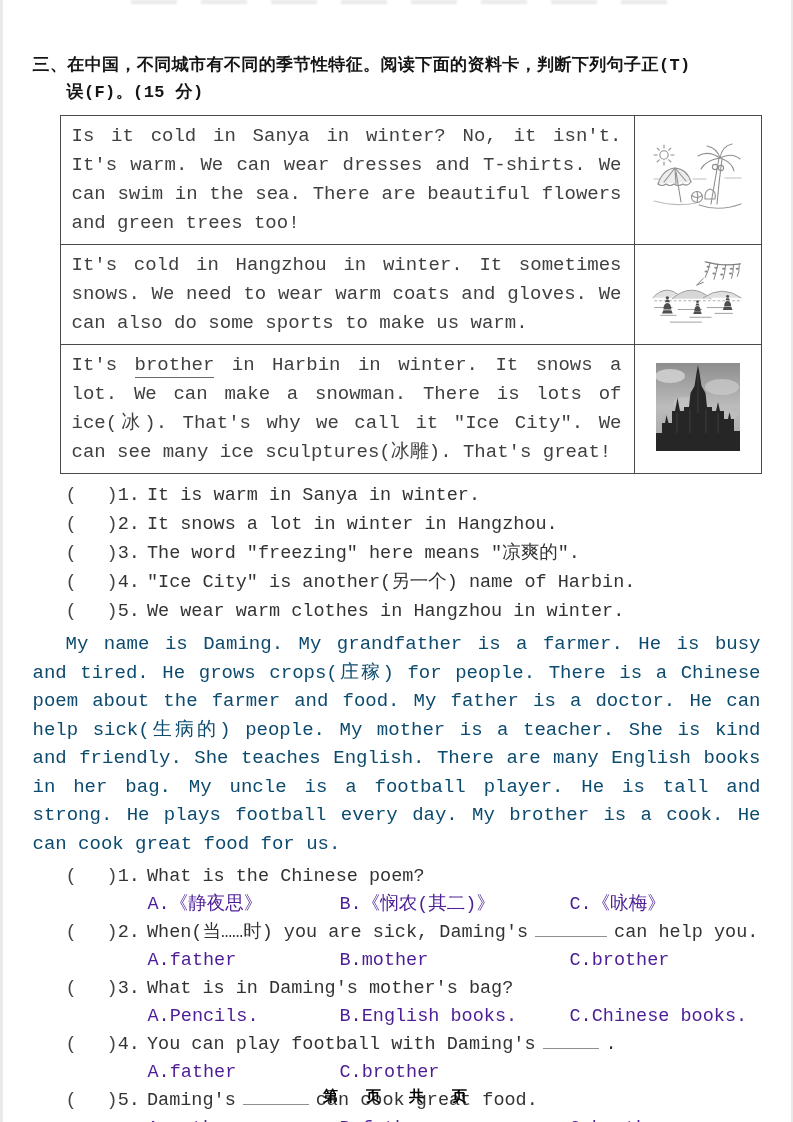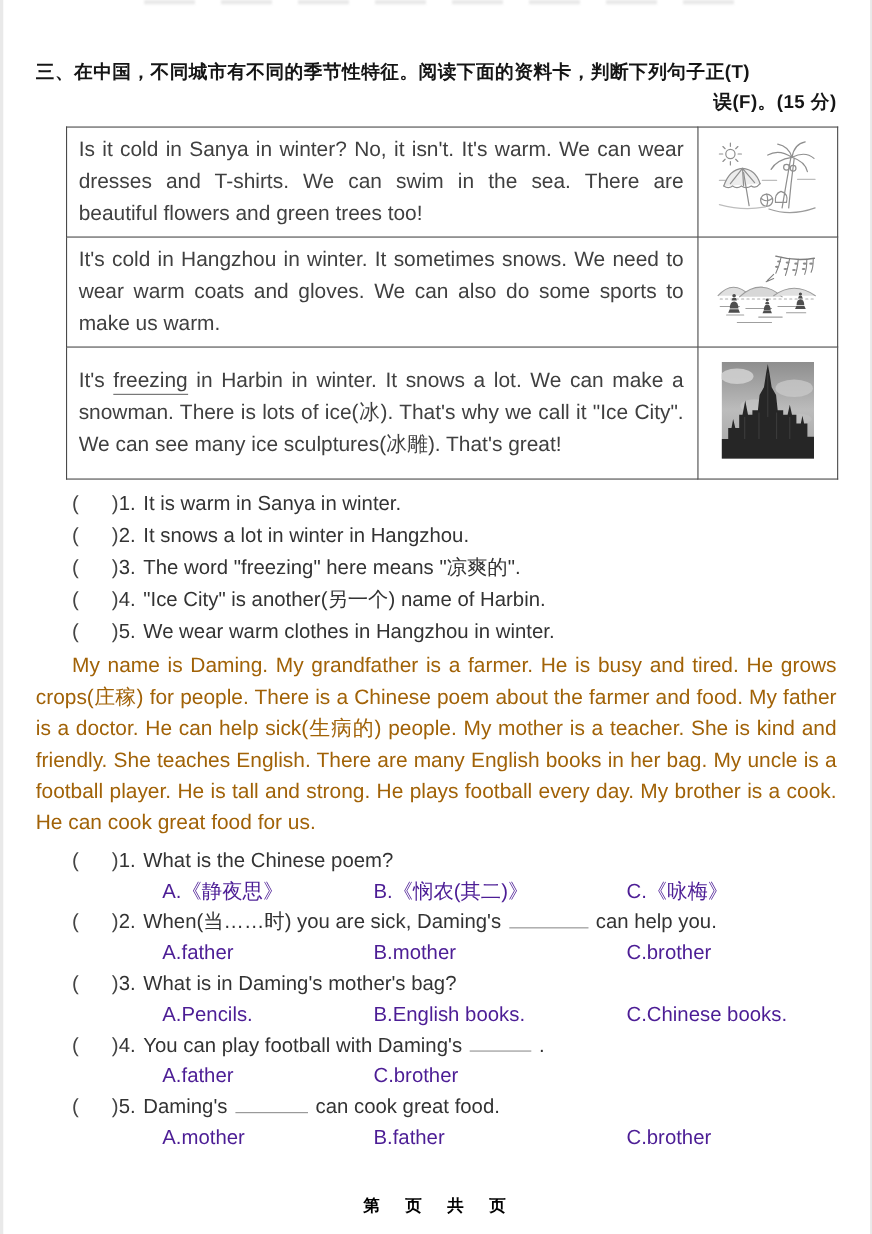--- a/index.html
+++ b/index.html
@@ -1,32 +1,32 @@
 <!DOCTYPE html>
 <html><head>
 <meta charset="utf-8">
 <style>
   html,body{margin:0;padding:0;background:#e9e9e9;}
   .sheet{
     position:relative;
     width:788px;height:1122px;
     margin:0 auto;
     background:#ffffff;
-    font-family:Liberation Sans, sans-serif;
+    font-family:Liberation Mono, monospace;
     color:#333;
     overflow:hidden;
   }
   .top-remnant{
     position:absolute;top:0;left:128px;width:545px;height:4px;
     background:repeating-linear-gradient(90deg,#d4d4d4 0 46px,transparent 46px 70px);
     opacity:.5;filter:blur(1px);
   }
   .content{padding:52px 30px 0 30px;}
   .s-title{font-size:17px;line-height:27px;font-weight:700;color:#151515;letter-spacing:.4px;}
-  .s-title .indent2{padding-left:34px;text-align:right;}
+  .s-title .indent2{padding-left:34px;}
   
   table.cards{
     border-collapse:collapse;
     margin:9px 0 0 27px;
     width:674px;
     table-layout:fixed;
   }
   table.cards td{
     border:1.3px solid #4a4a4a;
     vertical-align:middle;
@@ -43,21 +43,21 @@
   
   .tf-block{margin:7px 0 0 33px;}
   .tf-item{font-size:18.5px;line-height:29px;color:#333;white-space:nowrap;}
   .pa{color:#444;}
   .gap{display:inline-block;width:30px;}
   .qnum{margin-right:7px;}
   
   .s4-title{margin-top:6px;}
   .passage{
     margin:4px 0 0 0;
-    font-size:19px;line-height:28.5px;color:#a16207;
+    font-size:19px;line-height:28.5px;color:#0c4a6e;
     text-align:justify;text-indent:33px;
   }
   
   .mcq{margin:5px 0 0 0;}
   .q-line{margin-left:33px;font-size:18.5px;line-height:28px;color:#333;white-space:nowrap;}
   .opt-row{margin-left:115px;display:flex;font-size:18.5px;line-height:28px;color:#4c1d95;}
   .c1{width:192px;}
   .c2{width:230px;}
   .c3{flex:1;}
   .blank{display:inline-block;border-bottom:1.5px solid #8f8f8f;height:15px;vertical-align:baseline;margin:0 7px;}
@@ -150,21 +150,21 @@
                   <path d="M75.4,51 Q75.4,45.3 79,45.3 Q82.6,45.3 82.6,51 Z"></path>
                   <path d="M74,54.5 h10 l-1.2,-3 h-7.6 z"></path>
                 </g>
               </g>
             </svg>
           </span>
         </td>
       </tr>
       <tr class="row3">
         <td class="txt">
-          <span>It's </span><span class="u">freezing</span><span> in Harbin in winter. It snows a lot. We can make a snowman. There is lots of ice(冰). That's why we call it "Ice City". We can see many ice sculptures(冰雕). That's great!</span>
+          <span>It's </span><span class="u">brother</span><span> in Harbin in winter. It snows a lot. We can make a snowman. There is lots of ice(冰). That's why we call it "Ice City". We can see many ice sculptures(冰雕). That's great!</span>
         </td>
         <td class="imgcell">
           <span class="pic">
             <svg width="84" height="88" viewBox="0 0 84 88">
               <defs>
                 <linearGradient id="sky" x1="0" y1="0" x2="0" y2="1">
                   <stop offset="0" stop-color="#8e8e8e"></stop>
                   <stop offset="0.5" stop-color="#bcbcbc"></stop>
                   <stop offset="1" stop-color="#a3a3a3"></stop>
                 </linearGradient>

